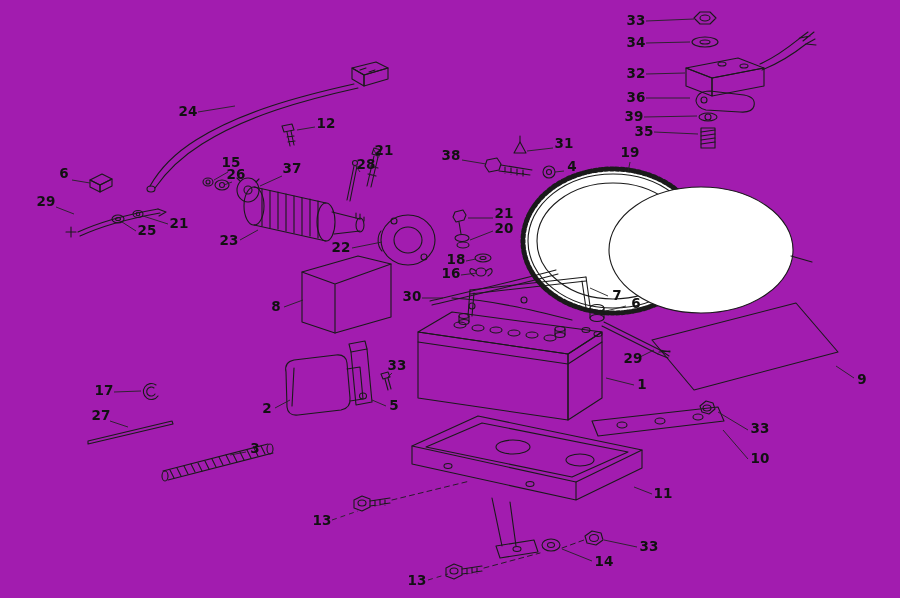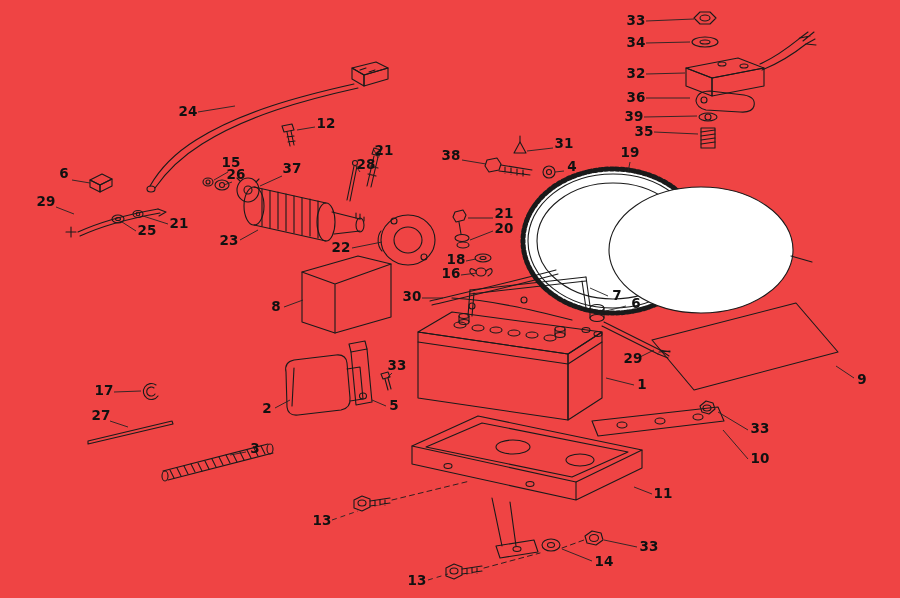--- a/index.html
+++ b/index.html
@@ -1,17 +1,17 @@
 <!DOCTYPE html>
 <html><head>
 <meta charset="utf-8">
 <style>
   html,body{margin:0;padding:0;background:#e9e9e9;}
   .stage{
-    position:relative;width:900px;height:598px;background:#ef4444;
+    position:relative;width:900px;height:598px;background:#a21caf;
     overflow:hidden;font-family:"DejaVu Sans","Liberation Sans",sans-serif;
   }
   .diagram-svg{position:absolute;left:0;top:0;}
   .part{stroke:#1a1a1a;fill:none;stroke-width:1.1;stroke-linecap:round;stroke-linejoin:round;}
   .leader{stroke:#222222;stroke-width:0.9;}
   .leader-dashed{stroke:#222222;stroke-width:0.9;stroke-dasharray:5,4;}
   text.callout{font-family:"DejaVu Sans","Liberation Sans",sans-serif;font-size:13.5px;font-weight:700;fill:#111111;}
 </style>
 </head>
 <body>

